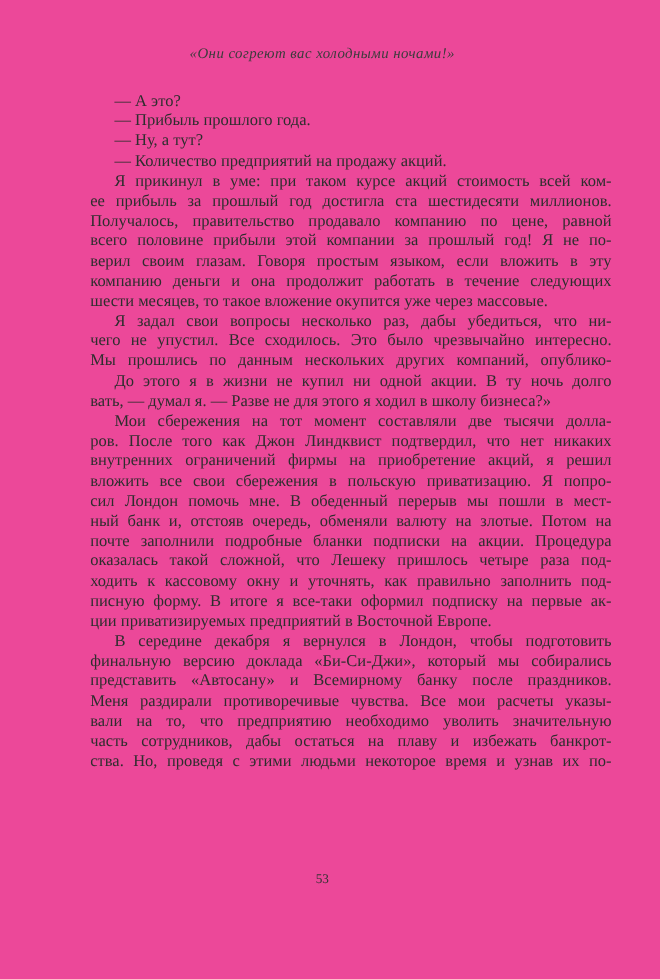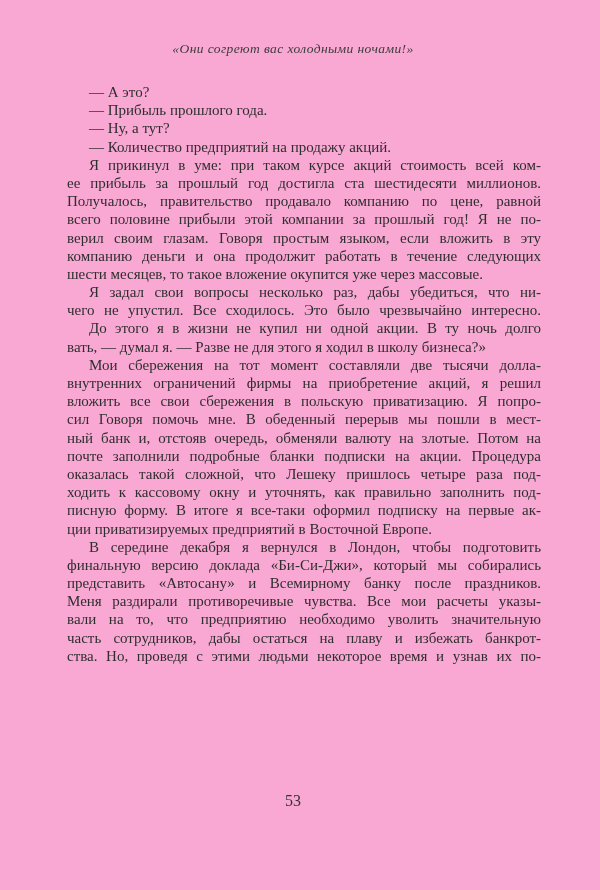--- a/index.html
+++ b/index.html
@@ -5,40 +5,40 @@
   html, body {
     margin: 0;
     padding: 0;
     background: #e9e9e9;
   }
   .page {
     position: relative;
     width: 600px;
     height: 890px;
     margin: 0 auto;
-    background: #f9a8d4;
+    background: #ec4899;
     color: #2e2e2e;
     font-family: "Liberation Serif", "DejaVu Serif", serif;
     overflow: hidden;
   }
   .running-header {
     position: absolute;
     top: 41px;
     left: 0;
     width: 586px;
     text-align: center;
     font-style: italic;
     font-size: 13.5px;
     letter-spacing: 0.4px;
     color: #3c3c3c;
   }
   .text-column {
     position: absolute;
     top: 83px;
-    left: 67px;
+    left: 82px;
     width: 474px;
     font-size: 15px;
   }
   .para { margin: 0; padding: 0; }
   .line {
     line-height: 18.2px;
     height: 18.2px;
     overflow: hidden;
     text-align: justify;
     text-align-last: justify;
@@ -46,21 +46,21 @@
   }
   .line.first { text-indent: 22px; }
   .line.last,
   .para.dialogue .line { text-align-last: left; }
   .page-number {
     position: absolute;
     top: 792px;
     left: 0;
     width: 586px;
     text-align: center;
-    font-size: 16px;
+    font-size: 12px;
     color: #333333;
   }
 </style>
 </head>
 <body>
 
 <div class="page">
   <div class="running-header">«Они согреют вас холодными ночами!»</div>
 
   <div class="text-column">
@@ -81,30 +81,32 @@
         <div class="line">ее прибыль за прошлый год достигла ста шестидесяти миллионов.</div>
         <div class="line">Получалось, правительство продавало компанию по цене, равной</div>
         <div class="line">всего половине прибыли этой компании за прошлый год! Я не по-</div>
         <div class="line">верил своим глазам. Говоря простым языком, если вложить в эту</div>
         <div class="line">компанию деньги и она продолжит работать в течение следующих</div>
         <div class="line last">шести месяцев, то такое вложение окупится уже через массовые.</div>
       </div>
       <div class="para prose">
         <div class="line first">Я задал свои вопросы несколько раз, дабы убедиться, что ни-</div>
         <div class="line">чего не упустил. Все сходилось. Это было чрезвычайно интересно.</div>
+        <div class="line">Мы прошлись по данным нескольких других компаний, опублико-</div>
       </div>
       <div class="para prose">
         <div class="line first">До этого я в жизни не купил ни одной акции. В ту ночь долго</div>
         <div class="line last">вать, — думал я. — Разве не для этого я ходил в школу бизнеса?»</div>
       </div>
       <div class="para prose">
         <div class="line first">Мои сбережения на тот момент составляли две тысячи долла-</div>
+        <div class="line">ров. После того как Джон Линдквист подтвердил, что нет никаких</div>
         <div class="line">внутренних ограничений фирмы на приобретение акций, я решил</div>
         <div class="line">вложить все свои сбережения в польскую приватизацию. Я попро-</div>
-        <div class="line">сил Говоря помочь мне. В обеденный перерыв мы пошли в мест-</div>
+        <div class="line">сил Лондон помочь мне. В обеденный перерыв мы пошли в мест-</div>
         <div class="line">ный банк и, отстояв очередь, обменяли валюту на злотые. Потом на</div>
         <div class="line">почте заполнили подробные бланки подписки на акции. Процедура</div>
         <div class="line">оказалась такой сложной, что Лешеку пришлось четыре раза под-</div>
         <div class="line">ходить к кассовому окну и уточнять, как правильно заполнить под-</div>
         <div class="line">писную форму. В итоге я все-таки оформил подписку на первые ак-</div>
         <div class="line last">ции приватизируемых предприятий в Восточной Европе.</div>
       </div>
       <div class="para prose">
         <div class="line first">В середине декабря я вернулся в Лондон, чтобы подготовить</div>
         <div class="line">финальную версию доклада «Би-Си-Джи», который мы собирались</div>

